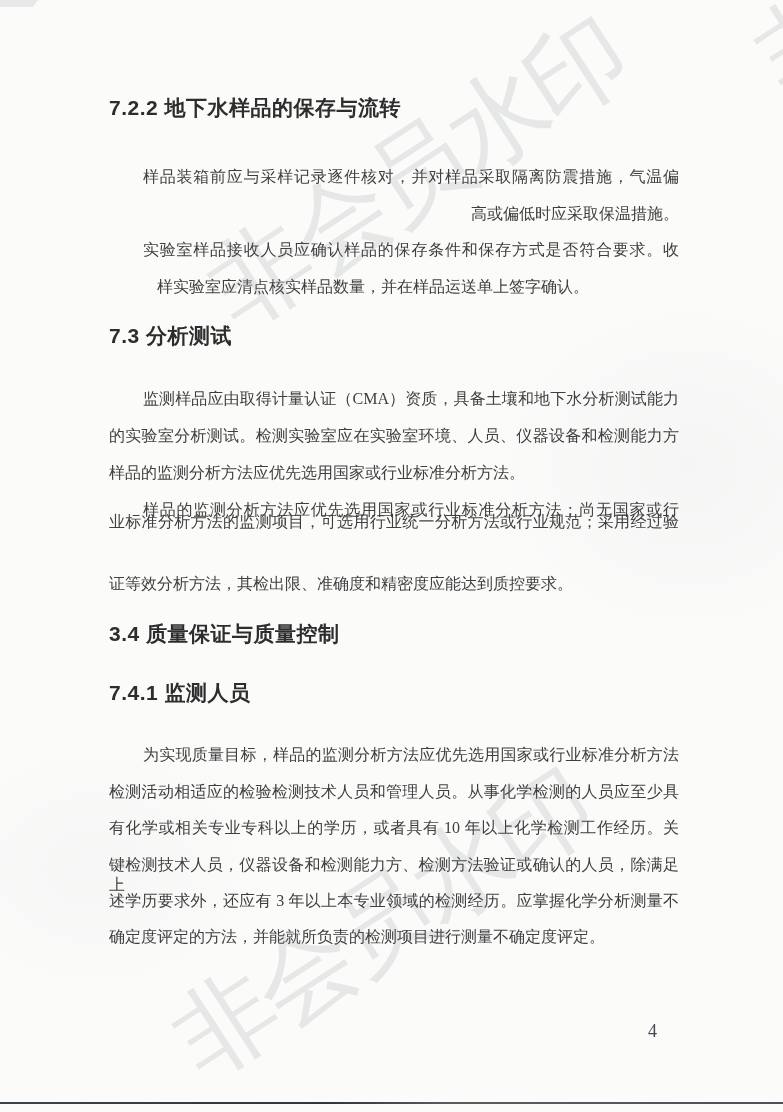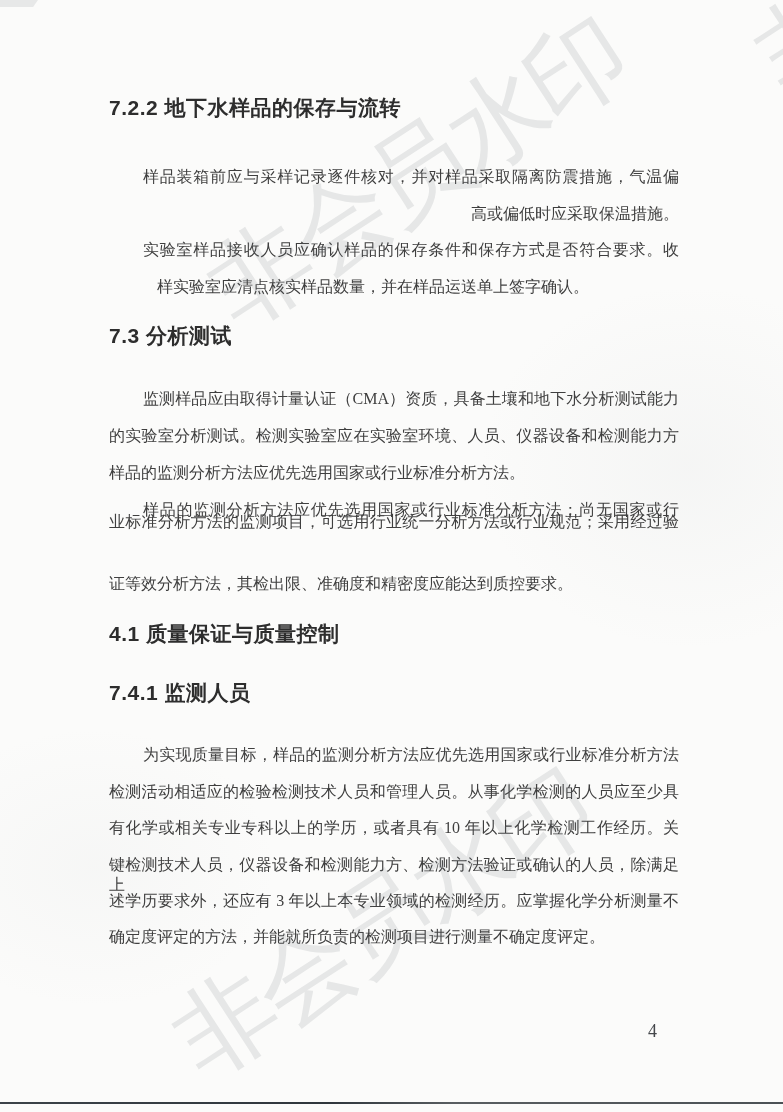--- a/index.html
+++ b/index.html
@@ -79,21 +79,21 @@
       <div class="line" style="top: 204px; text-align: right;">高或偏低时应采取保温措施。</div>
       <div class="line first fill" style="top: 240px;">实验室样品接收人员应确认样品的保存条件和保存方式是否符合要求。收</div>
       <div class="line" style="top: 277px; margin-left: 48px;">样实验室应清点核实样品数量，并在样品运送单上签字确认。</div>
       <div class="heading" style="top: 324px;">7.3 分析测试</div>
       <div class="line first fill" style="top: 389px;">监测样品应由取得计量认证（CMA）资质，具备土壤和地下水分析测试能力</div>
       <div class="line fill" style="top: 426px;">的实验室分析测试。检测实验室应在实验室环境、人员、仪器设备和检测能力方</div>
       <div class="line" style="top: 463px;">样品的监测分析方法应优先选用国家或行业标准分析方法。</div>
       <div class="line first fill" style="top: 500px;">样品的监测分析方法应优先选用国家或行业标准分析方法；尚无国家或行</div>
       <div class="line fill" style="top: 512px;">业标准分析方法的监测项目，可选用行业统一分析方法或行业规范；采用经过验</div>
       <div class="line" style="top: 574px;">证等效分析方法，其检出限、准确度和精密度应能达到质控要求。</div>
-      <div class="heading" style="top: 622px;">4.1 质量保证与质量控制</div>
+      <div class="heading" style="top: 622px;">3.4 质量保证与质量控制</div>
       <div class="heading" style="top: 681px;">7.4.1 监测人员</div>
       <div class="line first fill" style="top: 745px;">为实现质量目标，样品的监测分析方法应优先选用国家或行业标准分析方法</div>
       <div class="line fill" style="top: 782px;">检测活动相适应的检验检测技术人员和管理人员。从事化学检测的人员应至少具</div>
       <div class="line fill" style="top: 818px;">有化学或相关专业专科以上的学历，或者具有 10 年以上化学检测工作经历。关</div>
       <div class="line fill" style="top: 855px;">键检测技术人员，仪器设备和检测能力方、检测方法验证或确认的人员，除满足上</div>
       <div class="line fill" style="top: 891px;">述学历要求外，还应有 3 年以上本专业领域的检测经历。应掌握化学分析测量不</div>
       <div class="line" style="top: 927px;">确定度评定的方法，并能就所负责的检测项目进行测量不确定度评定。</div>
     </div>
 
   <div class="page-number">4</div>

